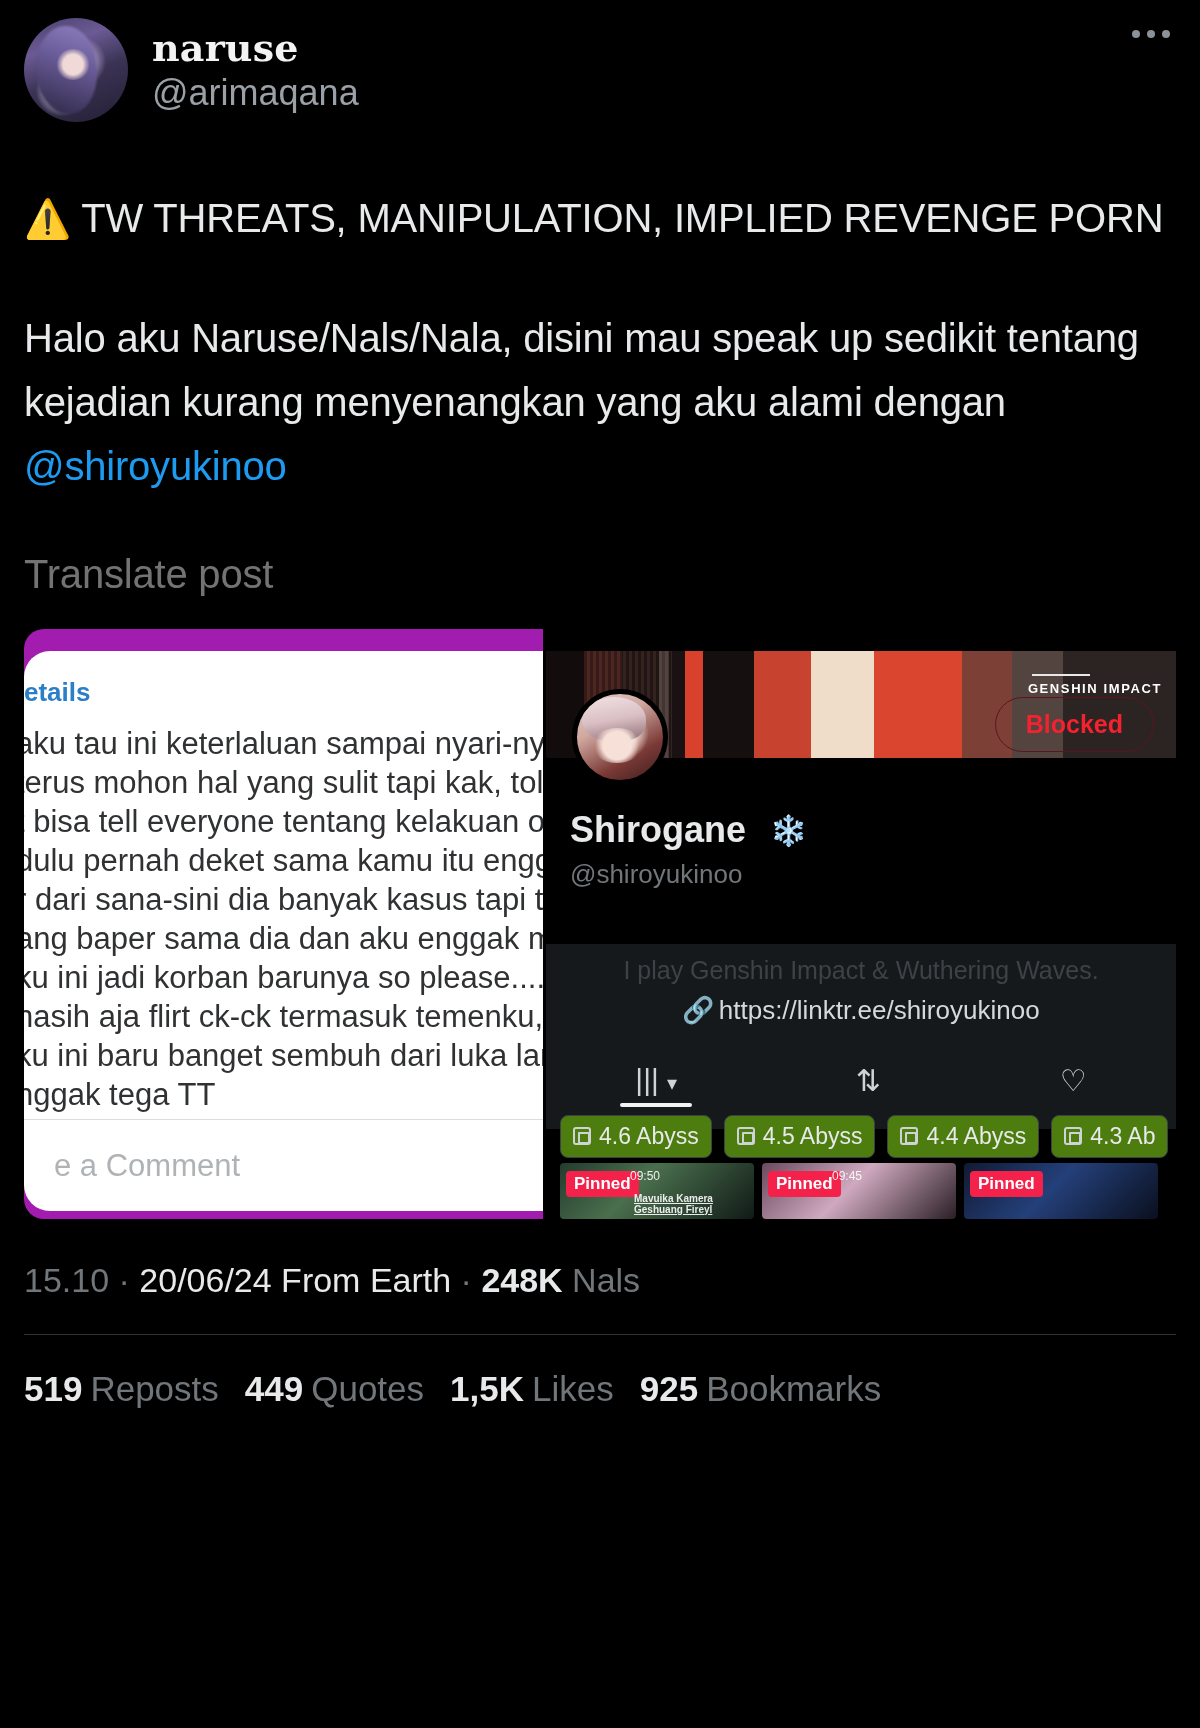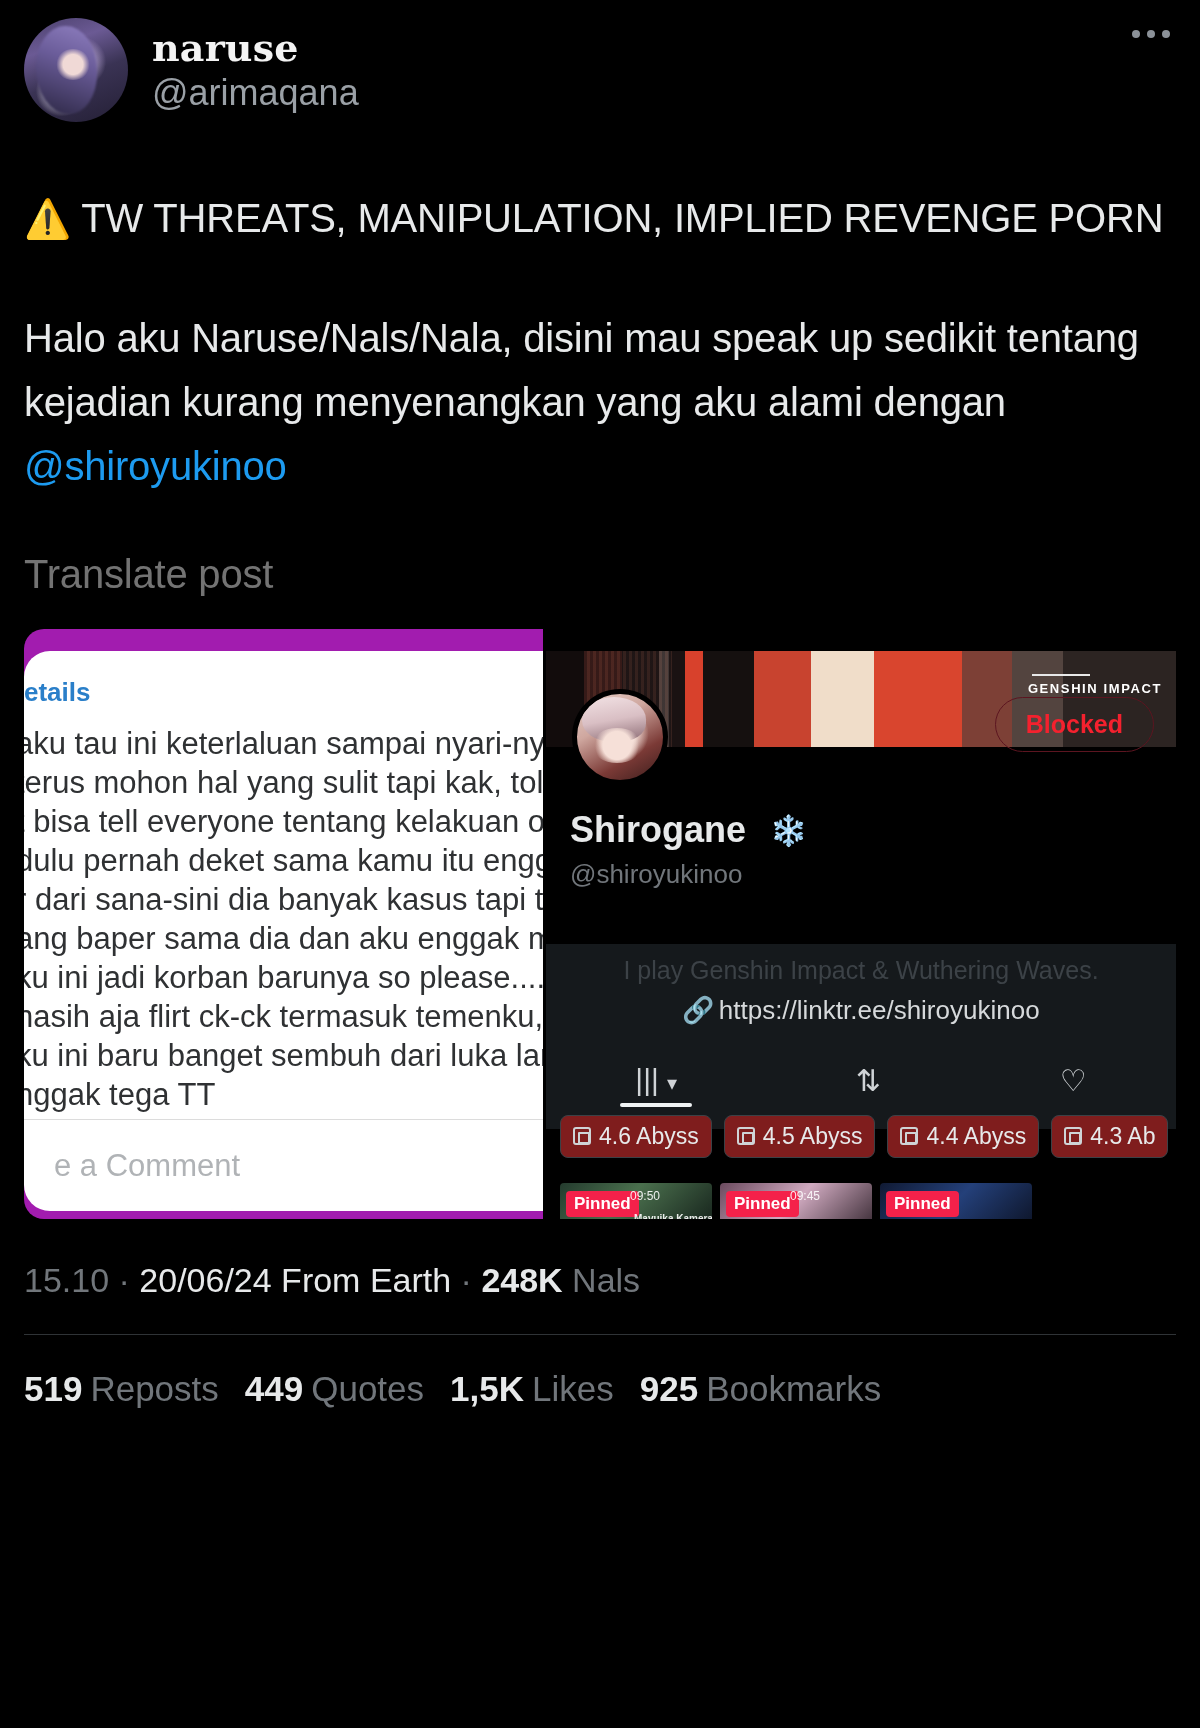--- a/index.html
+++ b/index.html
@@ -100,21 +100,21 @@
   .wc-footer {
     position: absolute; left: 0; right: 8px; bottom: 0; height: 92px;
     border-top: 1px solid #dcdcdc;
     display: flex; align-items: center; justify-content: space-between;
     padding: 0 22px 0 30px;
   }
   .wc-placeholder { color: #b0b3b6; font-size: 31px; }
 
   
   .banner {
-    position: absolute; left: 0; right: 0; top: 22px; height: 96px;
+    position: absolute; left: 0; right: 0; top: 22px; height: 107px;
     background:
       linear-gradient(90deg,#120c0c 0 6%, #b33324 6% 12%, #1a1212 12% 18%,
                       #efe9e2 18% 19.5%, #1a1212 19.5% 22%,
                       #d8412c 22% 25%, #15100f 25% 33%,
                       #c8432f 33% 42%, #f0ddc9 42% 52%,
                       #d9452e 52% 66%, #7d4036 66% 74%,
                       #53443f 74% 82%, #2c2422 82% 100%);
     overflow: hidden;
   }
   .banner-stripes {
@@ -204,30 +204,30 @@
     bottom: -10px; width: 72px; height: 4px; background: #eff3f4; border-radius: 2px;
   }
   .pills {
     position: absolute; left: 0; right: 0; bottom: 58px; height: 50px;
     display: flex; align-items: center; gap: 12px; padding-left: 14px;
   }
   .pill {
     display: flex; align-items: center; gap: 8px;
     border: 1px solid #3b4146; border-radius: 8px;
     padding: 7px 12px; color: #e7e9ea; font-size: 23px;
-    white-space: nowrap; background: #7f1d1d;
+    white-space: nowrap; background: #4d7c0f;
   }
   .pill .gi { width: 18px; height: 18px; border: 2px solid #cfd3d6; border-radius: 3px; position: relative; }
   .pill .gi::after { content:""; position:absolute; left:3px; top:3px; width:8px; height:8px; border:2px solid #cfd3d6; border-radius:1px; }
   .pinned-row {
     position: absolute; left: 0; right: 0; bottom: 0; height: 56px;
     display: flex; gap: 8px; padding-left: 14px;
   }
   .pinned-card {
-    position: relative; width: 152px; height: 56px; border-radius: 4px; overflow: hidden; margin-top: 20px;
+    position: relative; width: 194px; height: 56px; border-radius: 4px; overflow: hidden;
   }
   .pc1 { background: linear-gradient(135deg,#243b2e 0%, #4a6f4d 40%, #101a16 100%); }
   .pc2 { background: linear-gradient(135deg,#6a4a5e 0%, #cfa9bf 45%, #2a1e26 100%); }
   .pc3 { background: linear-gradient(135deg,#101a33 0%, #24407a 45%, #0a0f1e 100%); }
   .pin-badge {
     position: absolute; left: 6px; top: 8px;
     background: #f4214a; color: #fff; font-size: 17px; font-weight: 700;
     border-radius: 4px; padding: 3px 8px;
   }
   .pin-meta {

